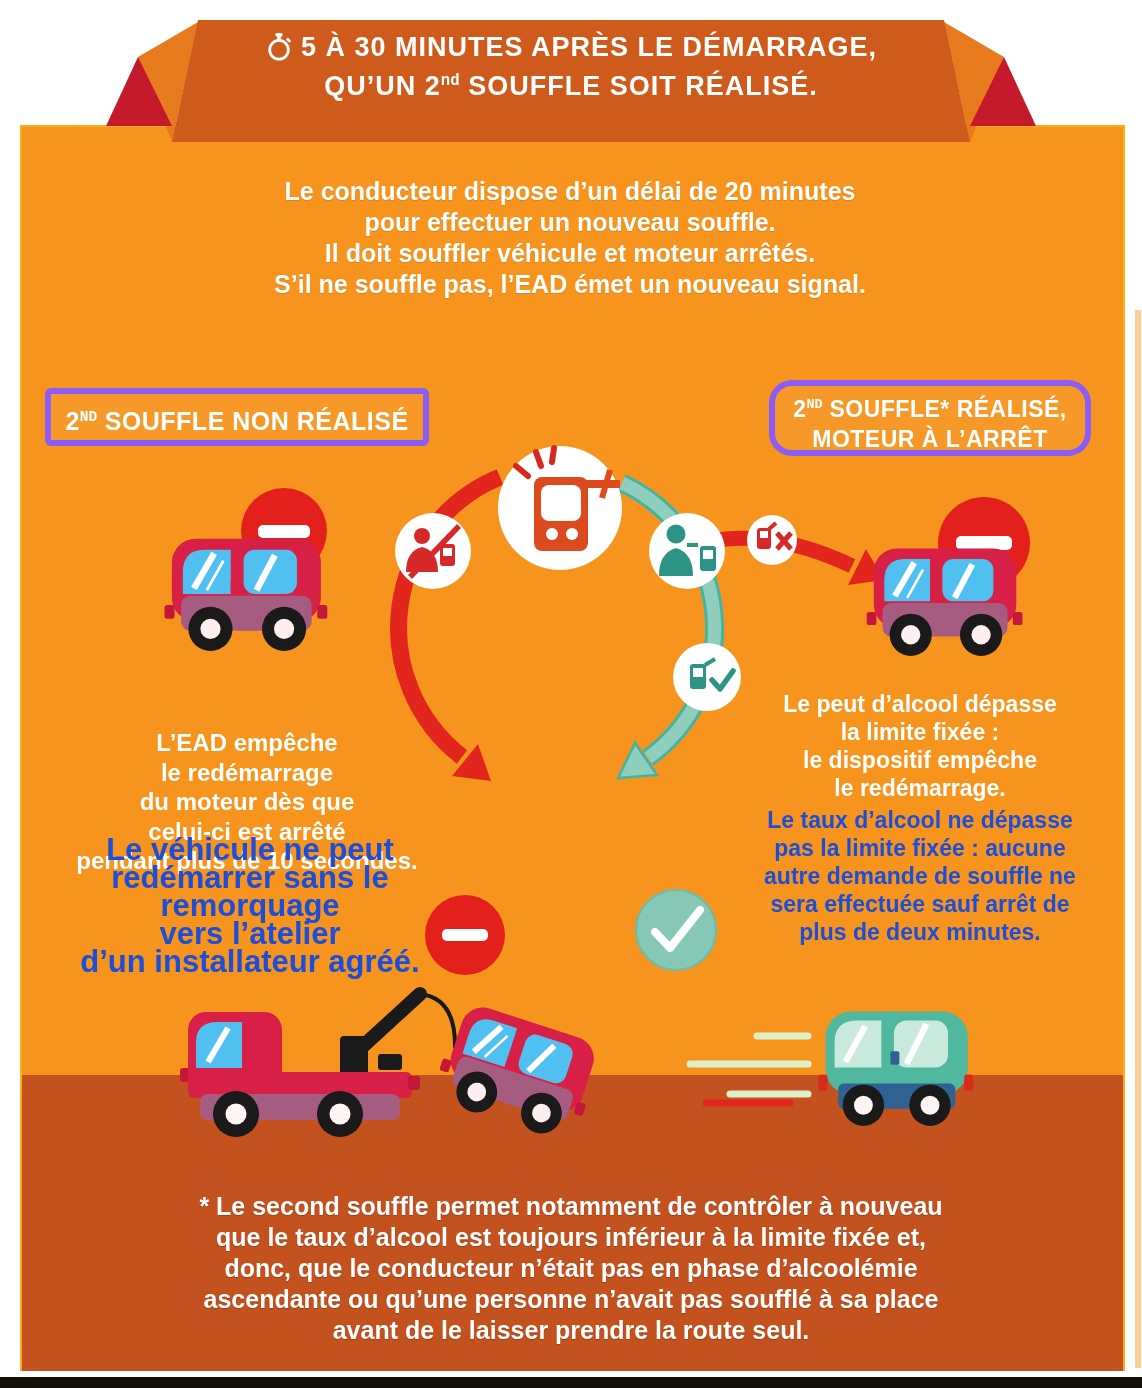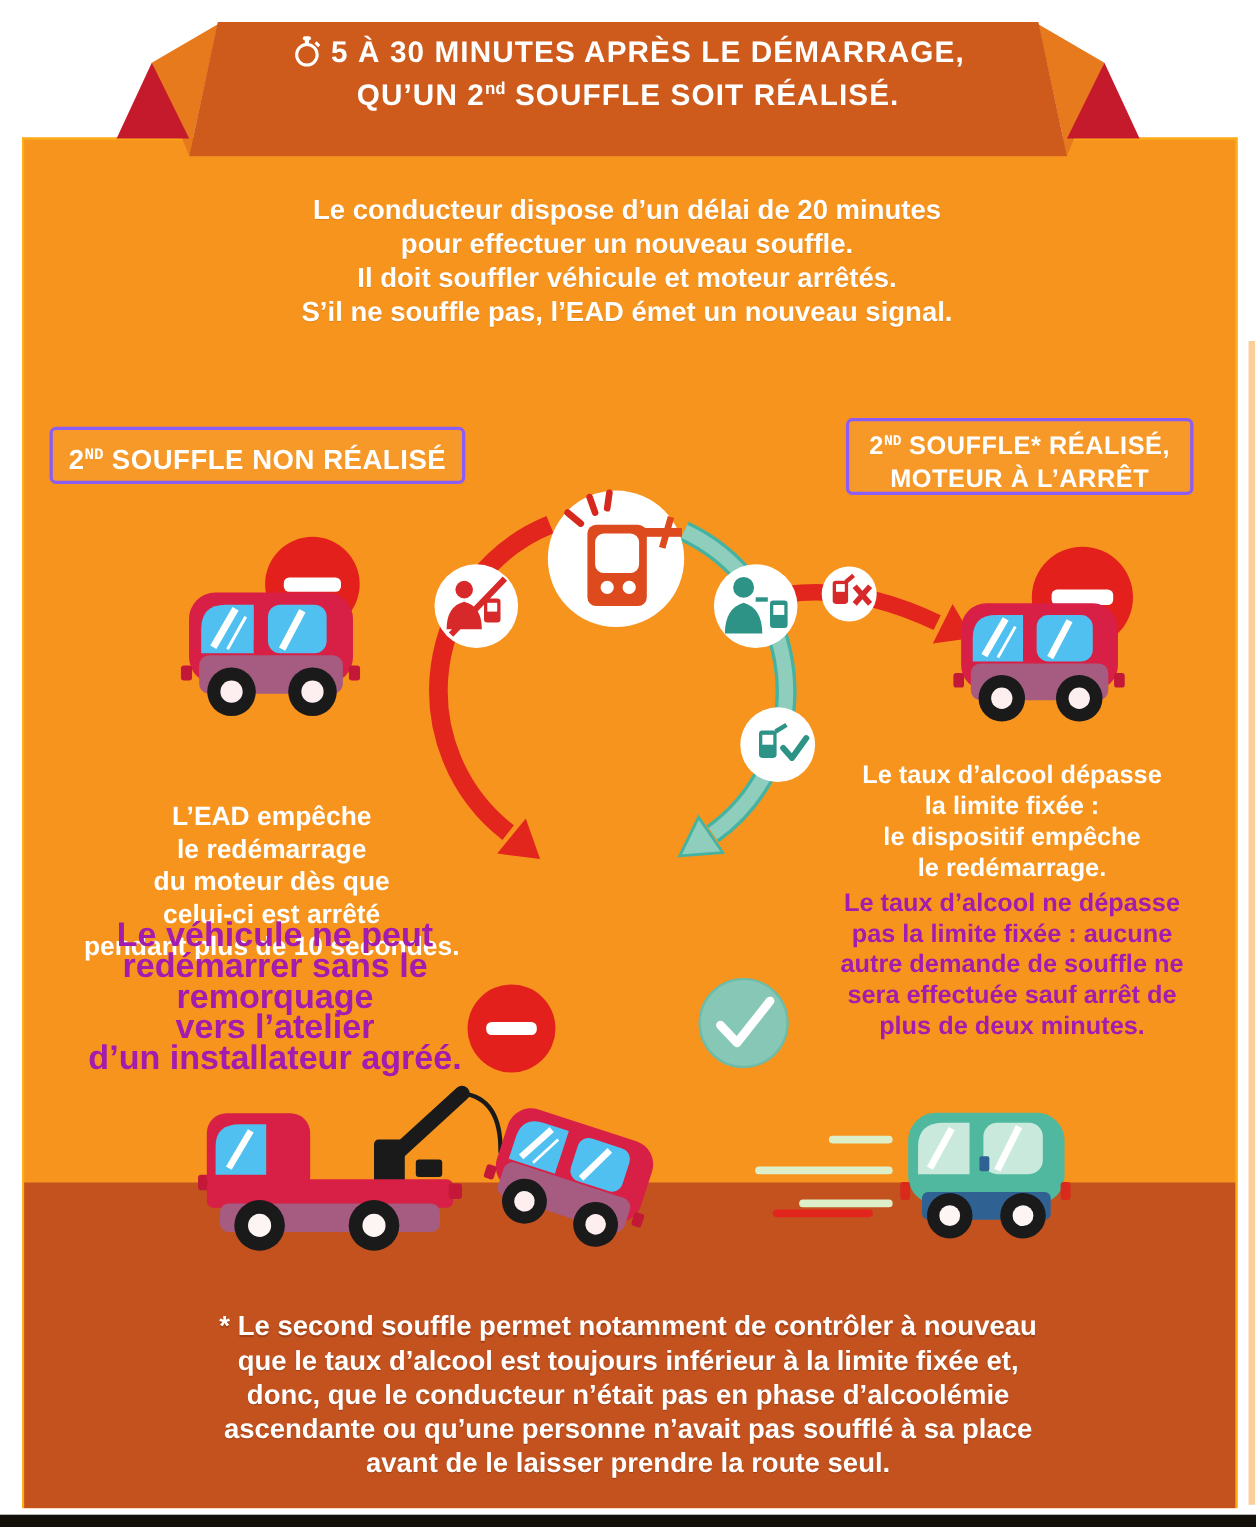--- a/index.html
+++ b/index.html
@@ -6,28 +6,28 @@
   #stage{position:relative;width:1142px;height:1388px;background:#ffffff;overflow:hidden;
          font-family:"Liberation Sans", sans-serif;font-weight:bold;}
   .abs{position:absolute;}
   #panel{left:20px;top:125px;width:1101px;height:1242px;background:#F7941E;border:2px solid #FBAE17;z-index:1;}
   #ground{left:22px;top:1075px;width:1101px;height:296px;background:#C3521F;z-index:1;}
   #edge-strip{left:1135px;top:310px;width:6px;height:1058px;background:#FBC37E;opacity:.8;z-index:1;}
   #bottom-bar{left:0;top:1377px;width:1142px;height:11px;background:#13100a;z-index:1;}
   #art{left:0;top:0;width:1142px;height:1388px;z-index:2;pointer-events:none;}
   .txt{z-index:3;color:#ffffff;text-align:center;}
   .ml{white-space:pre-line;}
-  .cream{color:#a21caf;}
+  .cream{color:#1d4ed8;}
   #banner-text{left:171px;top:30px;width:800px;font-size:27px;line-height:34px;letter-spacing:1px;}
   #banner-text .row{display:block;text-align:center;}
   .supsm{font-size:58%;vertical-align:super;letter-spacing:0;font-family:Liberation Mono, monospace;}
   #intro{left:190px;top:176px;width:760px;font-size:25px;line-height:31px;text-shadow:0 1px 0 rgba(160,70,0,.25);text-align:center;}
-  .label-box{border:3px solid #8b5cf6;border-radius:6px;background:rgba(255,255,255,0.05);}
+  .label-box{border:6px solid #8b5cf6;border-radius:6px;background:rgba(255,255,255,0.05);}
   #label-left{left:45px;top:388px;width:372px;height:46px;line-height:46px;font-size:25px;letter-spacing:.5px;}
-  #label-right{left:769px;top:380px;width:310px;height:60px;padding-top:4px;font-size:23px;line-height:30px;letter-spacing:.5px;}
+  #label-right{left:769px;top:380px;width:310px;height:60px;padding-top:4px;font-size:23px;line-height:30px;letter-spacing:.5px;border-radius:23px;}
   #left-primary{left:52px;top:728px;width:390px;font-size:24px;line-height:29.5px;}
   #left-secondary{left:55px;top:836px;width:390px;font-size:31px;line-height:28px;}
   #right-primary{left:730px;top:690px;width:380px;font-size:23px;line-height:28px;}
   #right-secondary{left:730px;top:806px;width:380px;font-size:23px;line-height:28px;}
   #footnote{left:131px;top:1191px;width:880px;font-size:25px;line-height:31px;text-shadow:0 1px 1px rgba(90,30,0,.35);}
   #stopwatch{vertical-align:-6px;margin-right:8px;}
 </style>
 </head>
 <body>
 
@@ -215,21 +215,21 @@
   <div id="left-primary" class="abs txt ml">L’EAD empêche
 le redémarrage
 du moteur dès que
 celui-ci est arrêté
 pendant plus de 10 secondes.</div>
   <div id="left-secondary" class="abs txt ml cream">Le véhicule ne peut
 redémarrer sans le remorquage
 vers l’atelier
 d’un installateur agréé.</div>
 
-  <div id="right-primary" class="abs txt ml">Le taux d’alcool dépasse
+  <div id="right-primary" class="abs txt ml">Le peut d’alcool dépasse
 la limite fixée :
 le dispositif empêche
 le redémarrage.</div>
   <div id="right-secondary" class="abs txt ml cream">Le taux d’alcool ne dépasse
 pas la limite fixée : aucune
 autre demande de souffle ne
 sera effectuée sauf arrêt de
 plus de deux minutes.</div>
 
   <div id="footnote" class="abs txt ml">* Le second souffle permet notamment de contrôler à nouveau

